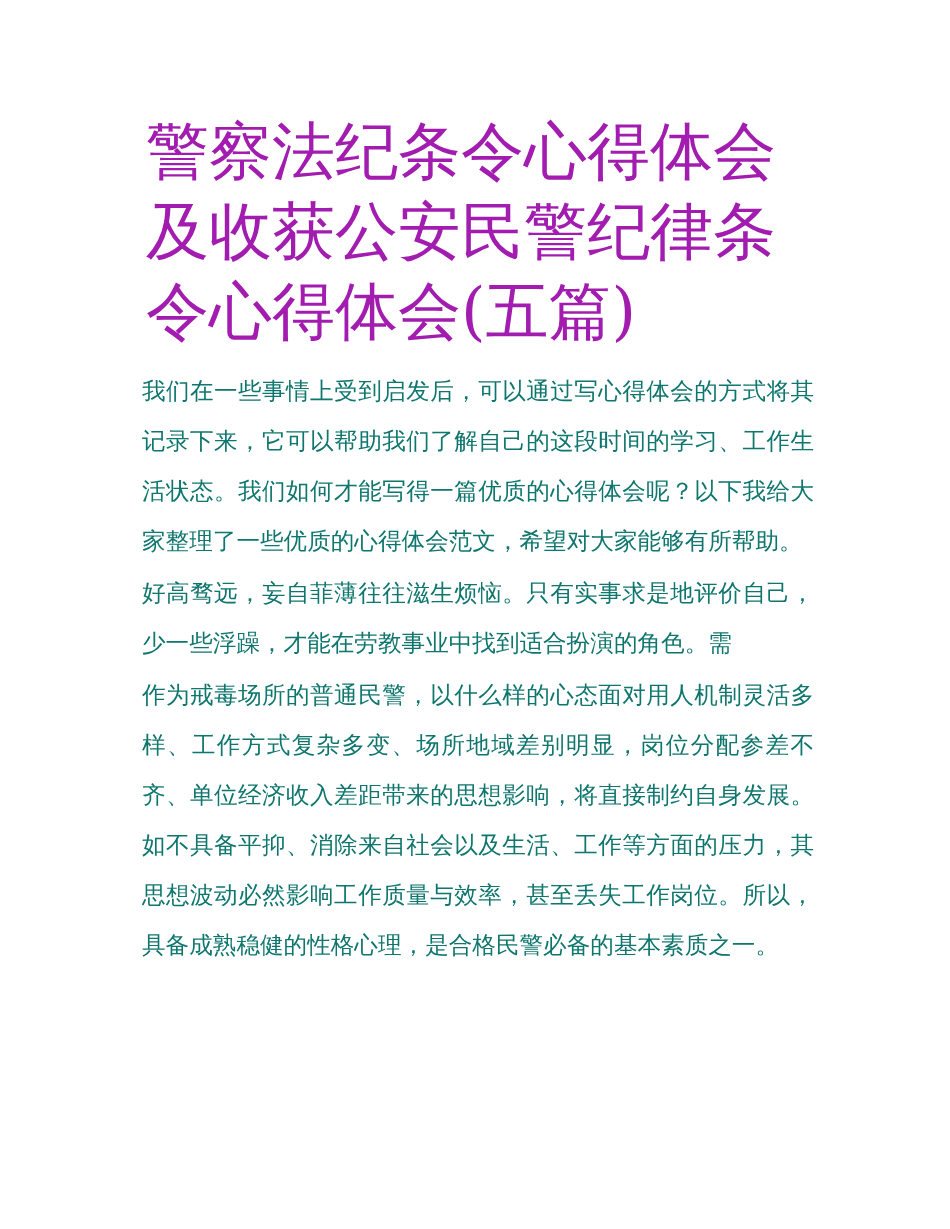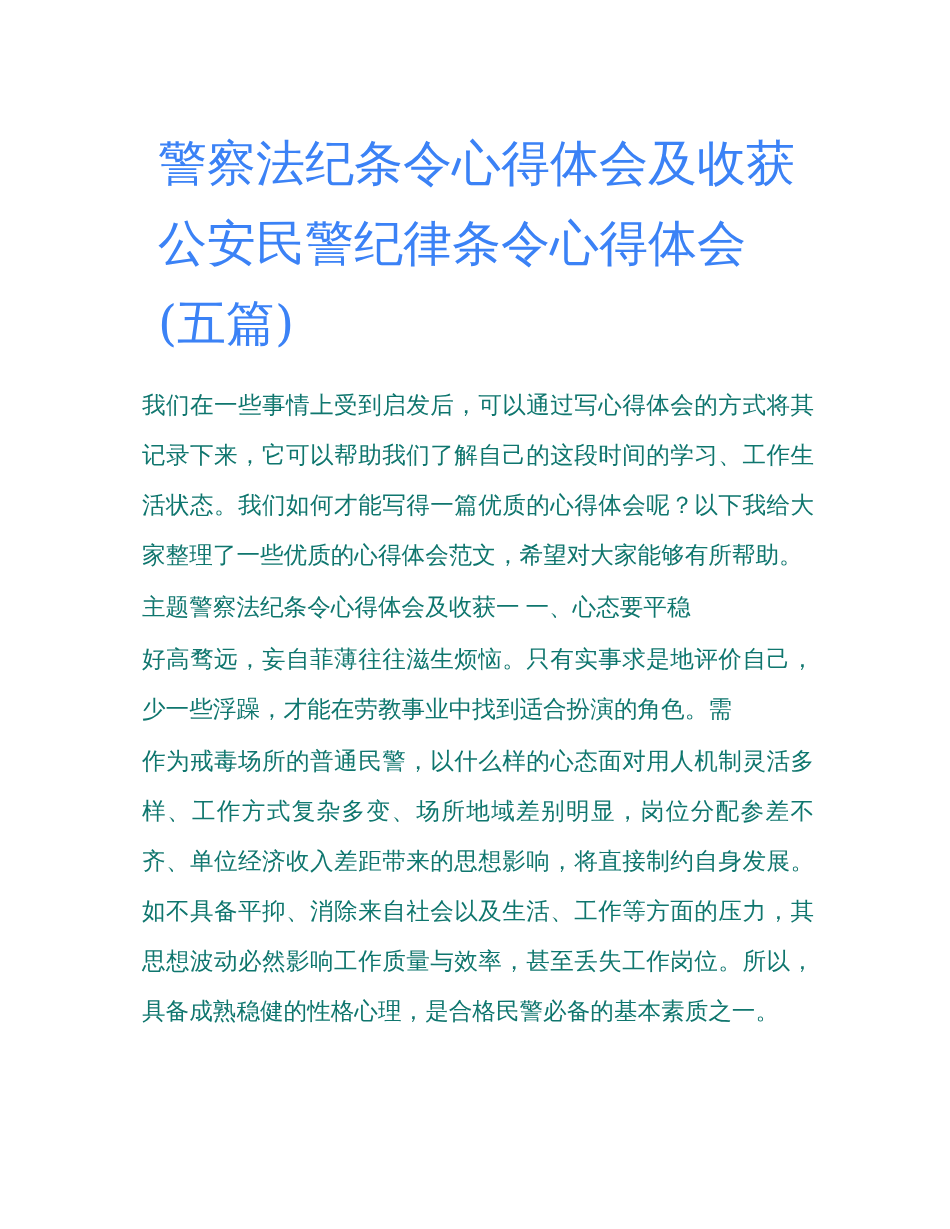--- a/index.html
+++ b/index.html
@@ -15,28 +15,28 @@
       color: #111111;
       font-family: "DejaVu Serif", "Liberation Serif", serif;
     }
     .page {
       position: absolute;
       left: 142px;
       top: 108px;
       width: 672px;
     }
     .doc-title {
-      margin: 16px;
+      margin: 4px;
       font-weight: normal;
-      font-size: 49px;
+      font-size: 63px;
       line-height: 80px;
       letter-spacing: 0px;
       word-break: break-all;
       font-family: "DejaVu Serif", "Liberation Serif", serif;
-      color: #3b82f6;
+      color: #a21caf;
     }
     .body-text {
       margin-top: 14px;
     }
     .para {
       margin: 0 0 2px 0;
       font-size: 23.6px;
       line-height: 50px;
       word-break: break-all;
       text-align: justify;
@@ -44,17 +44,16 @@
       color: #0f766e;
     }
   </style>
 </head>
 <body>
 
 <div class="page">
   <h1 class="doc-title">警察法纪条令心得体会及收获公安民警纪律条令心得体会(五篇)</h1>
   <div class="body-text">
     <p class="para">我们在一些事情上受到启发后，可以通过写心得体会的方式将其记录下来，它可以帮助我们了解自己的这段时间的学习、工作生活状态。我们如何才能写得一篇优质的心得体会呢？以下我给大家整理了一些优质的心得体会范文，希望对大家能够有所帮助。</p>
-    <p class="para">主题警察法纪条令心得体会及收获一 一、心态要平稳</p>
     <p class="para">好高骛远，妄自菲薄往往滋生烦恼。只有实事求是地评价自己，少一些浮躁，才能在劳教事业中找到适合扮演的角色。需</p>
     <p class="para">作为戒毒场所的普通民警，以什么样的心态面对用人机制灵活多样、工作方式复杂多变、场所地域差别明显，岗位分配参差不齐、单位经济收入差距带来的思想影响，将直接制约自身发展。如不具备平抑、消除来自社会以及生活、工作等方面的压力，其思想波动必然影响工作质量与效率，甚至丢失工作岗位。所以，具备成熟稳健的性格心理，是合格民警必备的基本素质之一。</p>
   </div>
 </div>
 
 </body></html>

